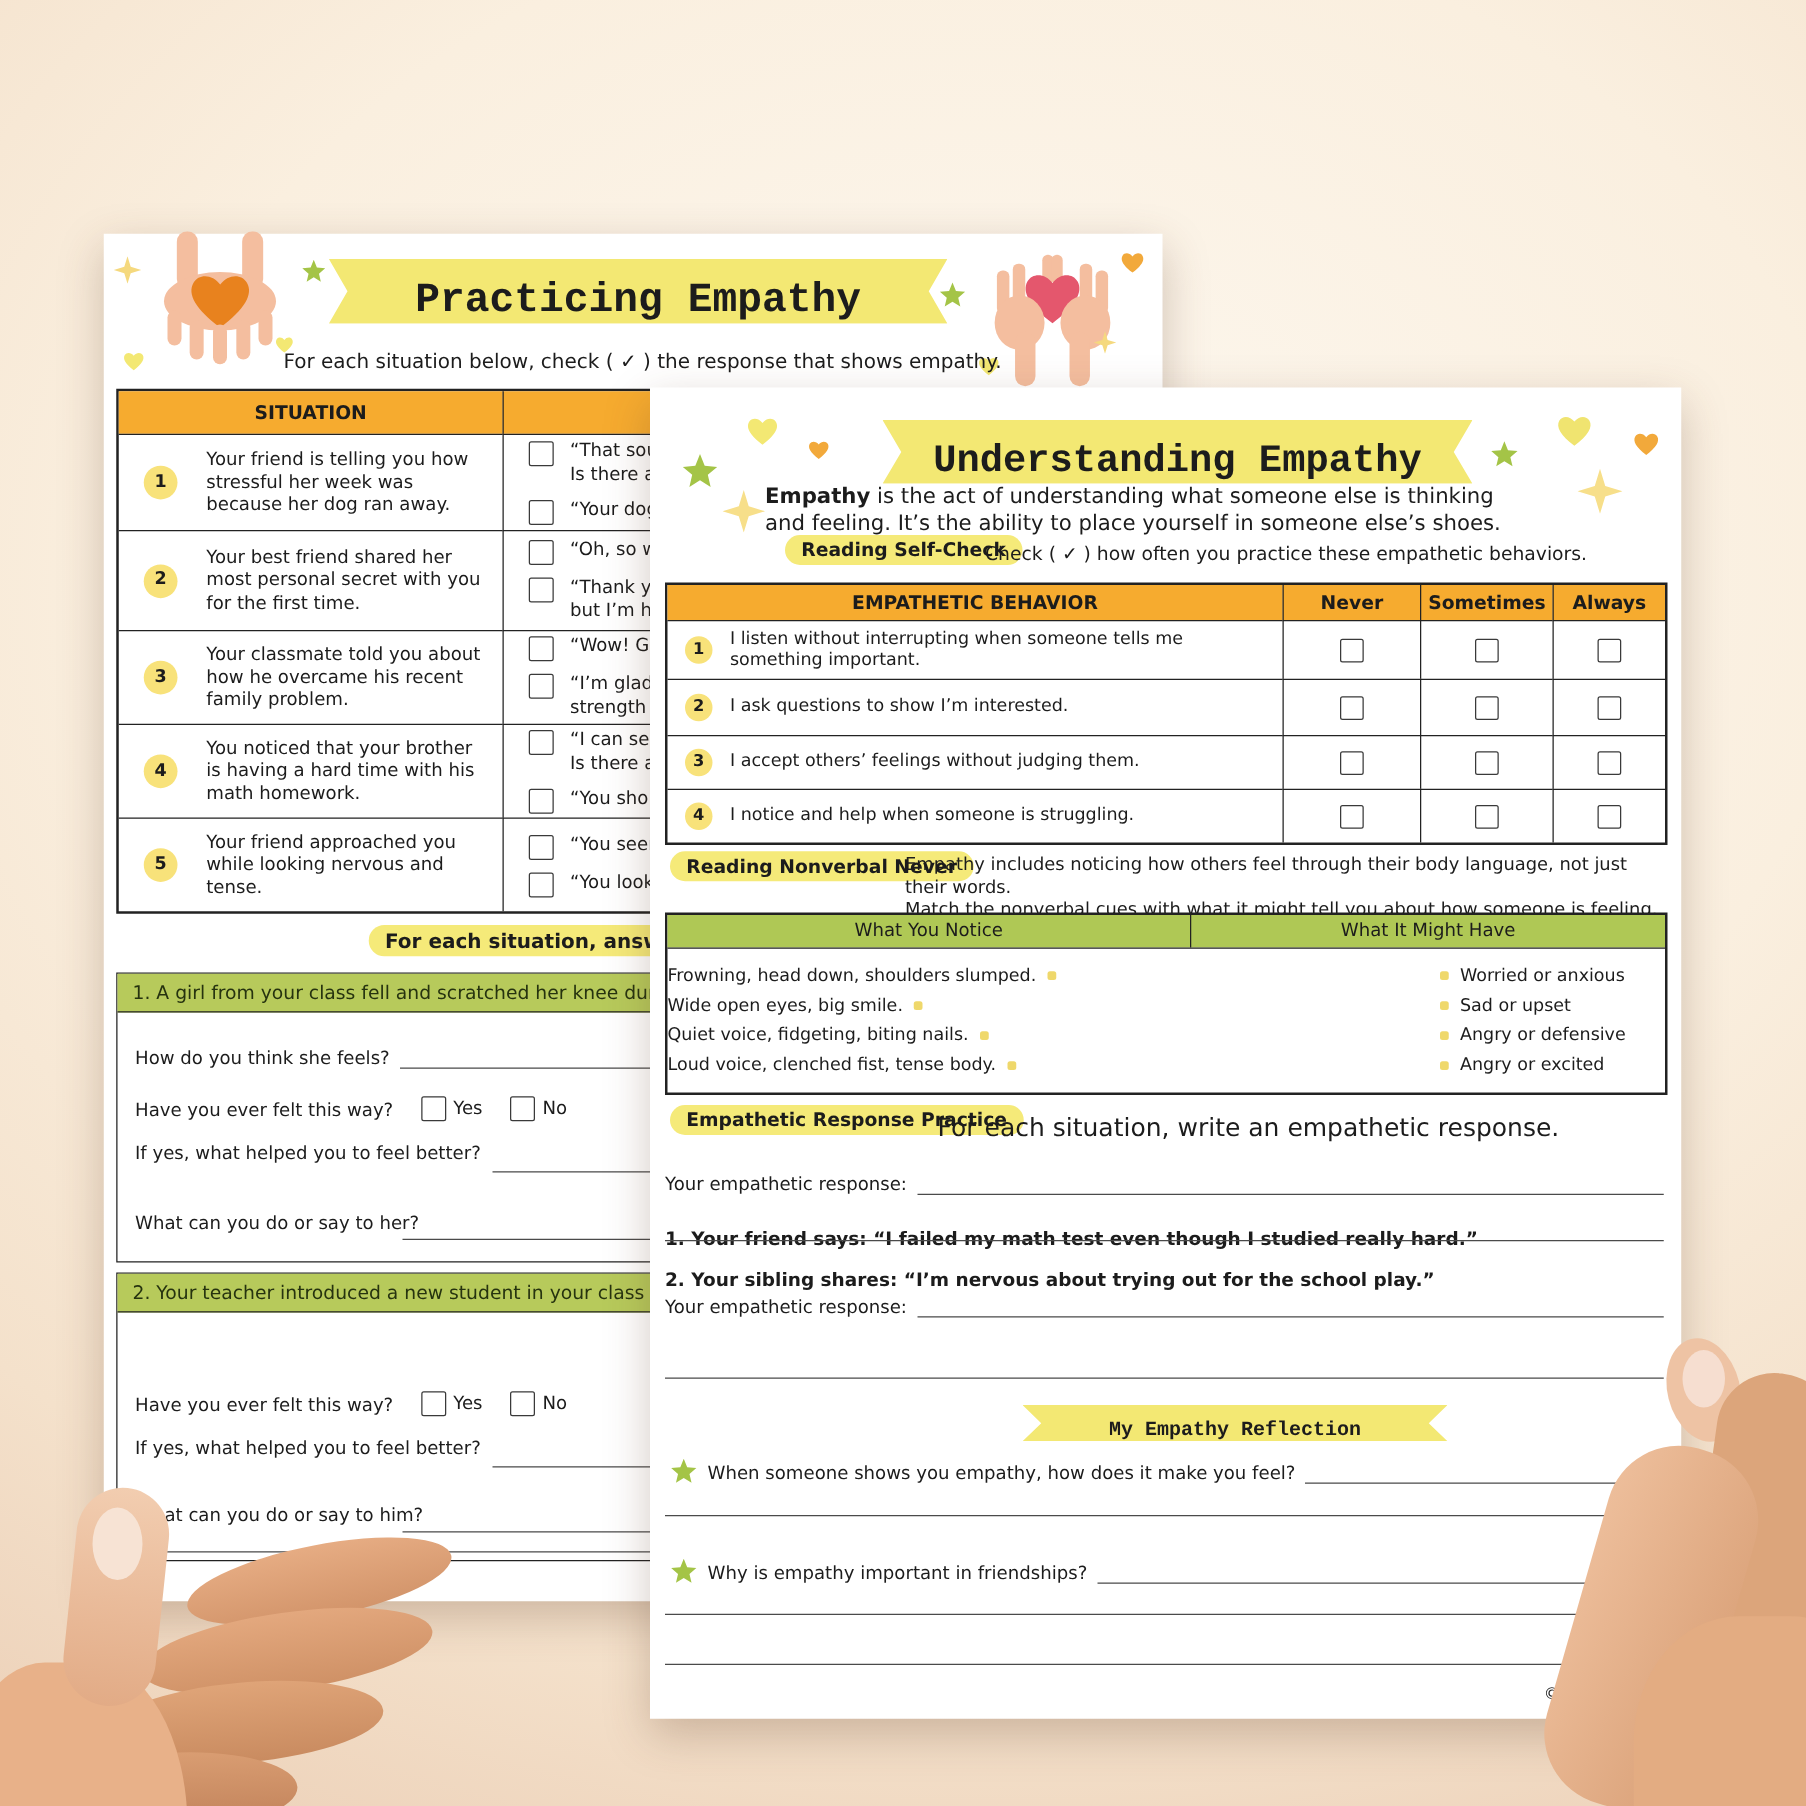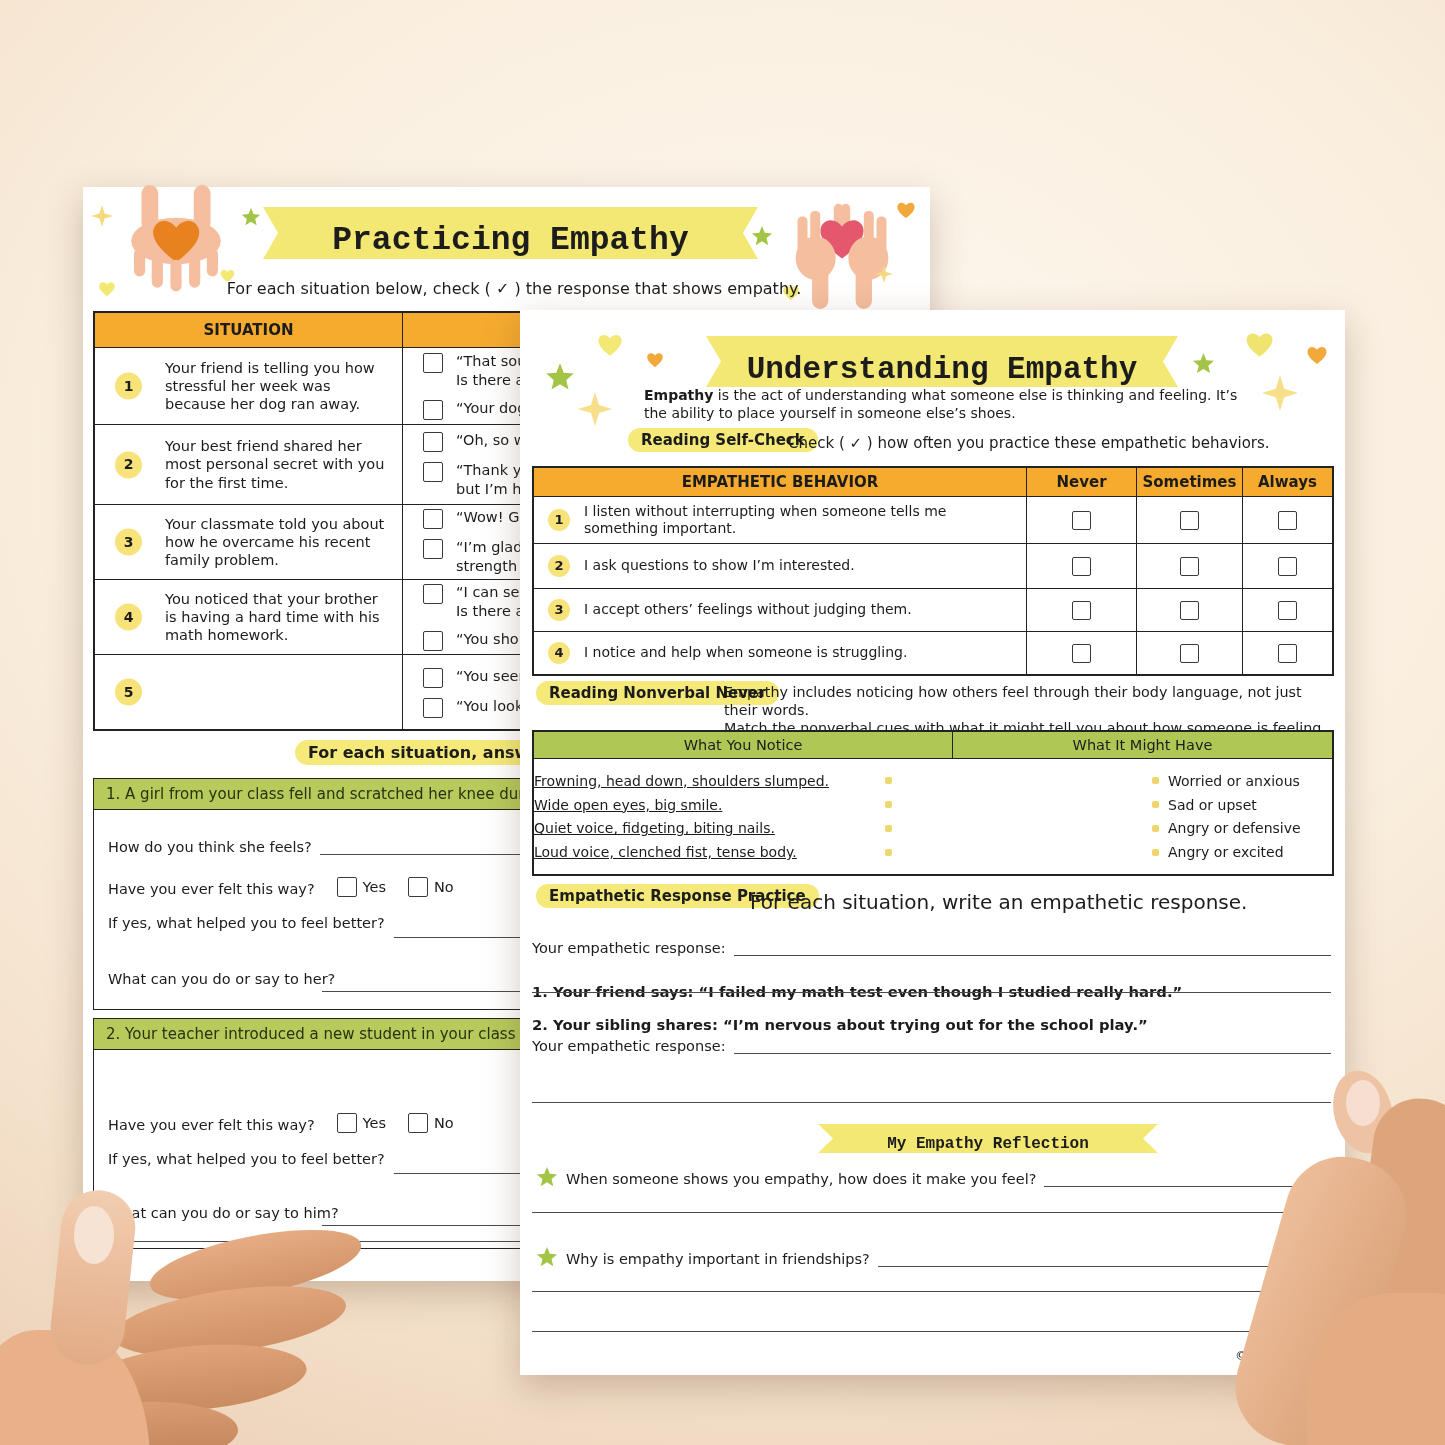--- a/index.html
+++ b/index.html
@@ -50,21 +50,21 @@
   .beh-cell .badge{position:absolute;left:14px;top:50%;transform:translateY(-50%);}
   .beh-cell .btext{margin-left:50px;margin-right:6px;}
   .mtable{position:absolute;left:12px;top:420px;width:798px;display:grid;
     grid-template-columns:418px 1fr;grid-template-rows:26px 116px;border:2px solid #222;}
   .mtable .ghead{background:#AFC855;display:flex;align-items:center;justify-content:center;font-size:14.5px;border-top:none;}
   .mtable>div:nth-child(2n){border-left:1.6px solid #222;}
   .mtable>div:nth-child(n+3){border-top:1.6px solid #222;}
   .mtable>div:nth-child(4){border-left:none;}
   .mbody{padding:10px 0;display:flex;flex-direction:column;justify-content:space-between;font-size:14px;}
   .mrow{display:flex;align-items:center;height:24px;}
-  .mrow.notice{justify-content:space-between;padding-right:60px;gap:9px;text-decoration:underline;}
+  .mrow.notice{justify-content:flex-start;padding-right:60px;gap:9px;}
   .mrow.mean{justify-content:flex-start;padding-left:200px;gap:9px;}
   .bullet{width:7px;height:7px;border-radius:2px;background:#EFD86B;flex:none;}
   .prompt{position:absolute;left:12px;font-weight:bold;font-size:14.8px;}
   .prow{position:absolute;left:12px;right:14px;display:flex;align-items:flex-end;gap:8px;font-size:14.5px;}
   .prow .wline{flex:1;}
   .fullline{position:absolute;left:12px;right:14px;border-bottom:1.6px solid #4a4a4a;}
   .rrow{position:absolute;left:16px;right:14px;display:flex;align-items:flex-end;gap:8px;font-size:14.5px;}
   .rrow svg{flex:none;margin-bottom:-1px;}
   .rrow .wline{flex:1;}
   .footer{position:absolute;left:715px;top:1038px;font-size:13px;color:#222;}
@@ -196,20 +196,21 @@
             <span><span>“I can see</span><br><span>Is there an</span></span>
           </div>
         <div class="resp-item">
             <span class="check"></span>
             <span>“You shoul</span>
           </div>
       </div>
 
       <div class="sit-cell">
         <span class="badge">5</span>
+        <span class="stext">Your friend approached you while looking nervous and tense.</span>
       </div>
       <div class="resp-cell">
         <div class="resp-item">
             <span class="check"></span>
             <span>“You seem</span>
           </div>
         <div class="resp-item">
             <span class="check"></span>
             <span>“You look n</span>
           </div>
@@ -295,21 +296,21 @@
     <svg class="deco" style="left:723px;top:18px;" width="33" height="30" viewBox="0 0 24 22">
         <path d="M12 21 C4 15 1 10 3.2 6.2 C5 3.1 9.5 3.4 12 6.8 C14.5 3.4 19 3.1 20.8 6.2 C23 10 20 15 12 21 Z" fill="#F0E470"></path>
       </svg>
     <svg class="deco" style="left:785px;top:33px;" width="24" height="22" viewBox="0 0 24 22">
         <path d="M12 21 C4 15 1 10 3.2 6.2 C5 3.1 9.5 3.4 12 6.8 C14.5 3.4 19 3.1 20.8 6.2 C23 10 20 15 12 21 Z" fill="#F2A93B"></path>
       </svg>
     <svg class="deco" style="left:742px;top:65px;" width="36" height="36" viewBox="0 0 24 24">
         <path d="M12 0 L14.8 9.2 L24 12 L14.8 14.8 L12 24 L9.2 14.8 L0 12 L9.2 9.2 Z" fill="#F7DF8A"></path>
       </svg>
 
-    <div class="abs" style="left:124px;top:76px;width:618px;font-size:14px;line-height:1.3;">
+    <div class="abs" style="left:92px;top:76px;width:618px;font-size:17px;line-height:1.3;">
       <b>Empathy</b><span> is the act of understanding what someone else is thinking and feeling. It’s the ability to place yourself in someone else’s shoes.</span>
     </div>
 
     <div class="pill" style="left:108px;top:118px;">Reading Self-Check</div>
     <div class="abs" style="left:268px;top:124px;font-size:15px;">Check ( ✓ ) how often you practice these empathetic behaviors.</div>
 
     <div class="t1">
       <div class="hcell">EMPATHETIC BEHAVIOR</div>
       <div class="hcell">Never</div>
       <div class="hcell">Sometimes</div>

